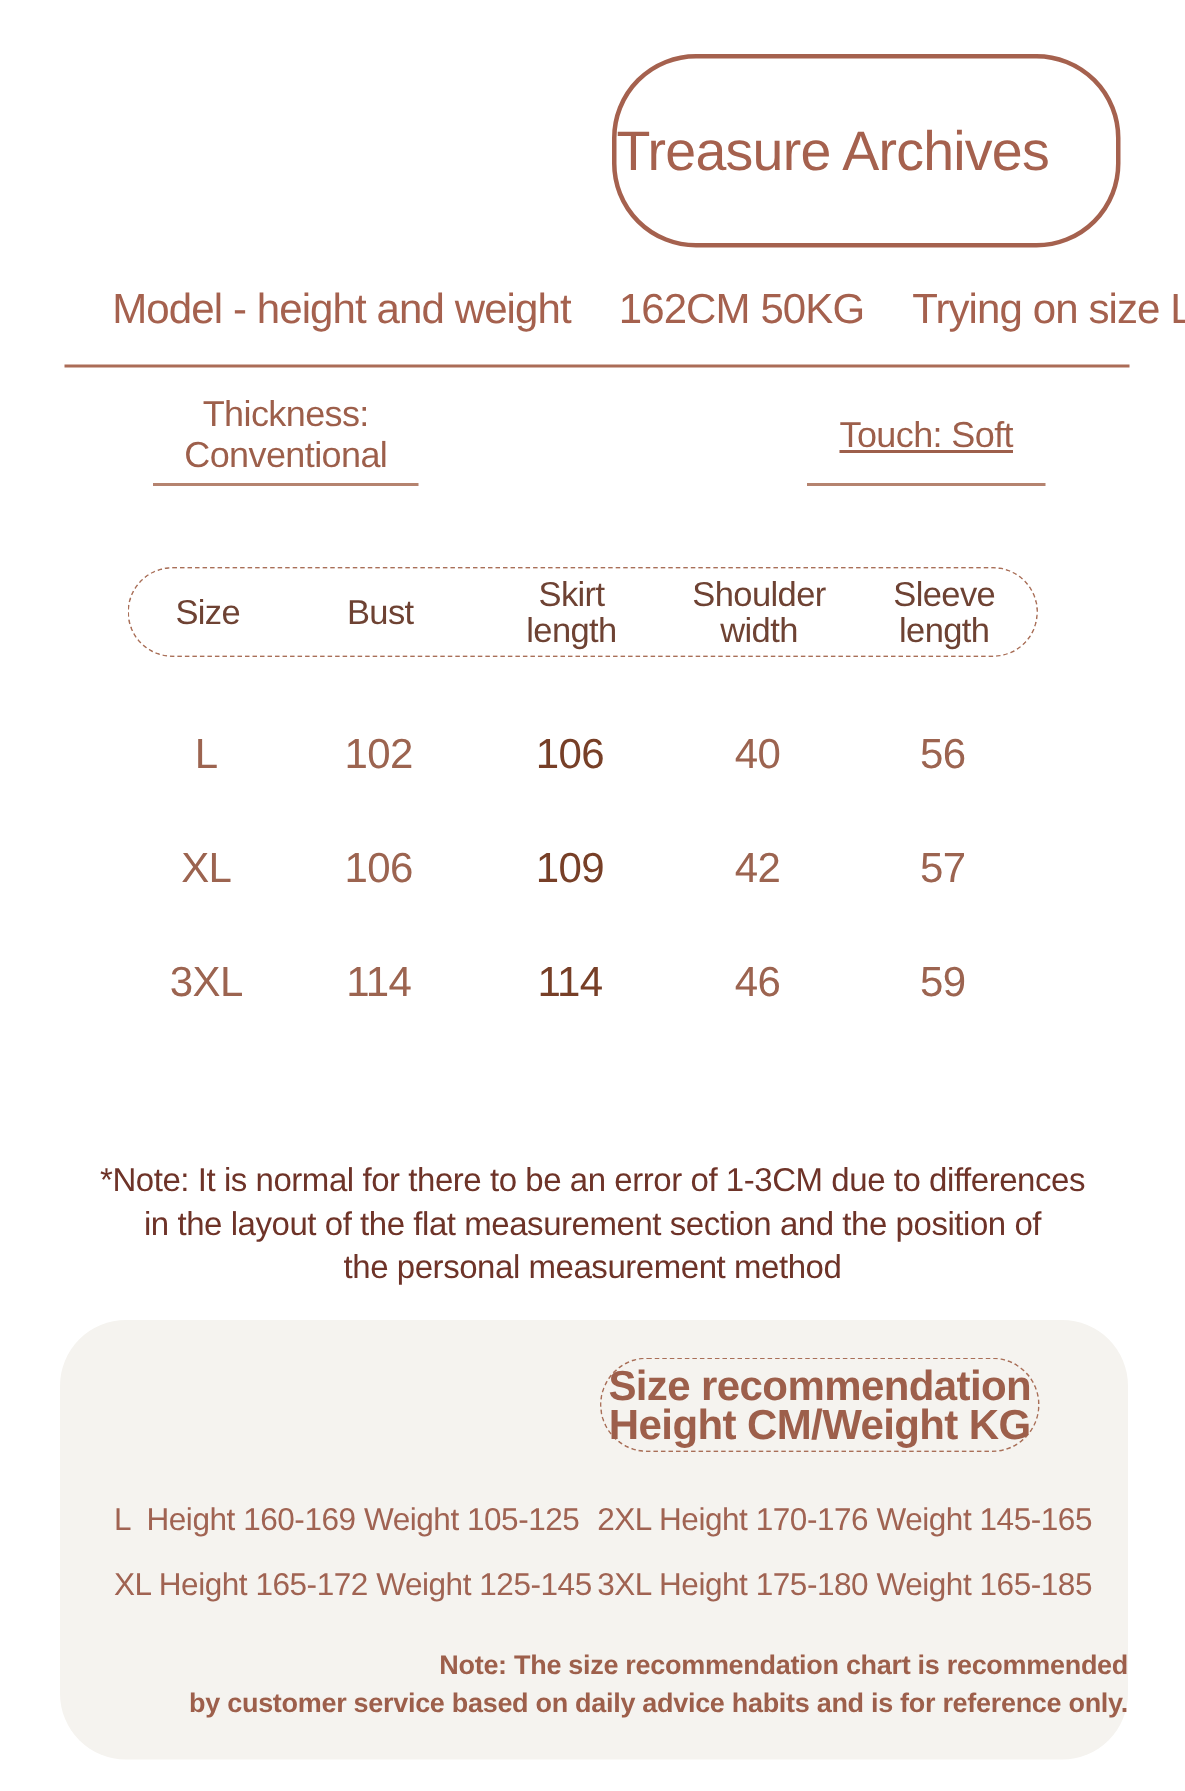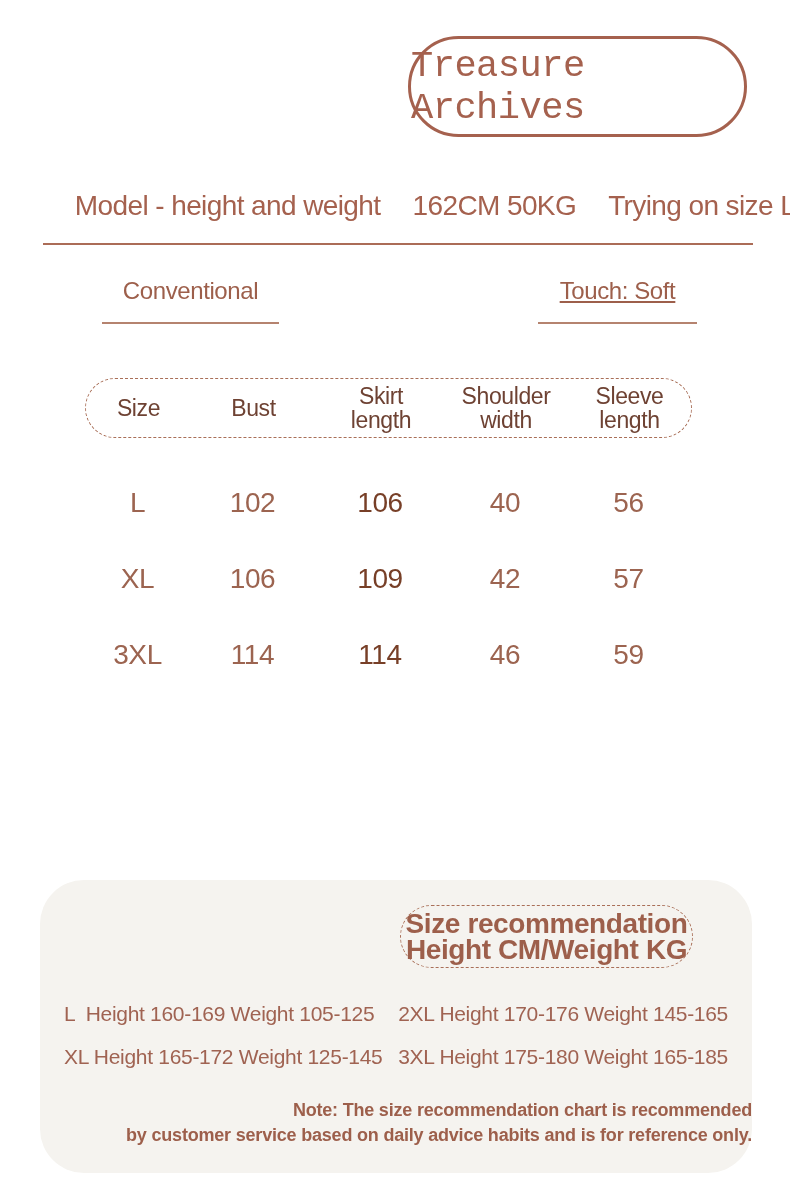--- a/index.html
+++ b/index.html
@@ -2,24 +2,24 @@
 <html><head>
 <meta charset="utf-8">
 <style>
   html,body{margin:0;padding:0;background:#ffffff;}
   #page{
     position:relative;width:790px;height:1194px;background:#ffffff;
     font-family:"Liberation Sans",sans-serif;overflow:hidden;
   }
   
   .brand-badge{
-    position:absolute;left:408px;top:36px;width:339px;height:101px;
+    position:absolute;left:408px;top:36px;width:339px;height:129px;
     border:3px solid #a5614e;border-radius:56px;
-    display:flex;align-items:center;justify-content:flex-end;
-    color:#a5614e;font-size:37px;letter-spacing:-0.5px;box-sizing:border-box;font-family:Liberation Mono, monospace;
+    display:flex;align-items:center;justify-content:flex-start;
+    color:#a5614e;font-size:37px;letter-spacing:-0.5px;box-sizing:border-box;
   }
   
   .model-line{
     position:absolute;left:0;top:190px;width:790px;
     display:flex;justify-content:center;gap:32px;
     color:#a5614e;font-size:28px;letter-spacing:-0.6px;white-space:pre;margin-left:40px;
   }
   .title-underline{
     position:absolute;left:43px;top:243px;width:710px;height:2px;background:#ab6c57;
   }
@@ -65,21 +65,21 @@
     border:1.5px dashed #a96f58;border-radius:32px;
     display:flex;flex-direction:column;justify-content:center;
     text-align:center;color:#9d5f4b;font-size:28px;font-weight:700;line-height:26px;
     letter-spacing:-0.4px;
   }
   .rec-rows{position:absolute;left:24px;top:112px;width:664px;}
   .rec-row{
     height:43px;display:flex;align-items:center;
     color:#a06352;font-size:21px;letter-spacing:-0.3px;white-space:pre;
   }
-  .rec-row .left{display:inline-block;width:346px;}
+  .rec-row .left{display:inline-block;width:346px;margin-left:12px;}
   .rec-note{
     position:absolute;left:0;top:218px;width:712px;text-align:right;
     color:#9d5f4b;font-size:18px;font-weight:700;line-height:25px;letter-spacing:-0.2px;
   }
 </style>
 </head>
 <body>
 
 <div id="page">
 
@@ -88,20 +88,21 @@
   </div>
 
   <div class="model-line">
     <span>Model - height and weight</span>
     <span>162CM 50KG</span>
     <span>Trying on size L</span>
   </div>
   <div class="title-underline"></div>
 
   <div class="attr attr-thickness">
+    <div>Thickness:</div>
     <div>Conventional</div>
   </div>
   <div class="attr attr-touch">
     <div>Touch: Soft</div>
     <div></div>
   </div>
 
   <div class="sizes-header">
     <div class="hcell"><span>Size</span></div>
     <div class="hcell"><span>Bust</span></div>
@@ -127,20 +128,25 @@
     </div>
     <div class="srow">
       <div>3XL</div>
       <div>114</div>
       <div class="skirt">114</div>
       <div>46</div>
       <div>59</div>
     </div>
   </div>
 
+  <div class="note">
+    <div>*Note: It is normal for there to be an error of 1-3CM due to differences</div>
+    <div>in the layout of the flat measurement section and the position of</div>
+    <div>the personal measurement method</div>
+  </div>
 
   <div class="rec-box">
     <div class="rec-pill">
       <div>Size recommendation</div>
       <div>Height CM/Weight KG</div>
     </div>
     <div class="rec-rows">
       <div class="rec-row">
         <span class="left">L  Height 160-169 Weight 105-125</span>
         <span class="right">2XL Height 170-176 Weight 145-165</span>

